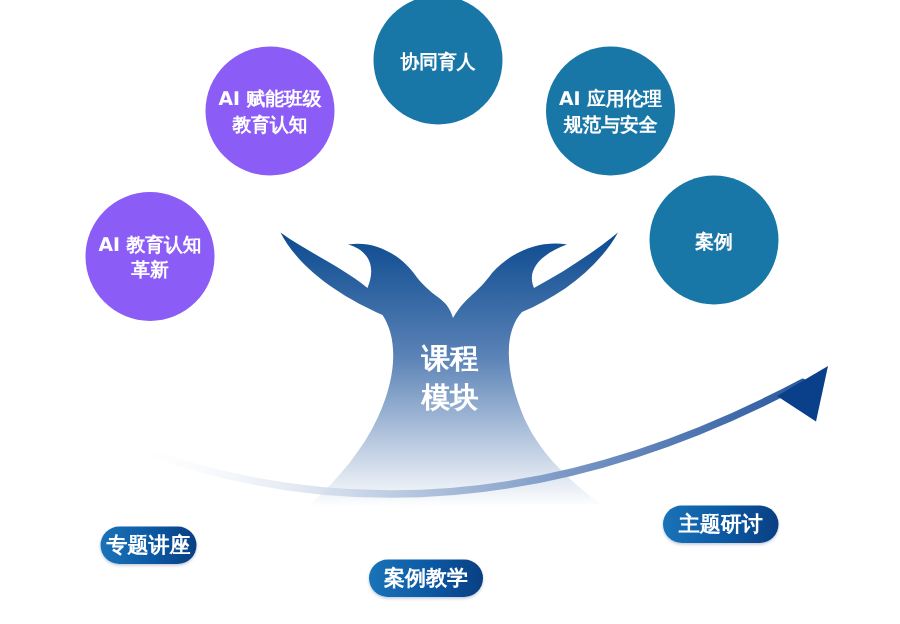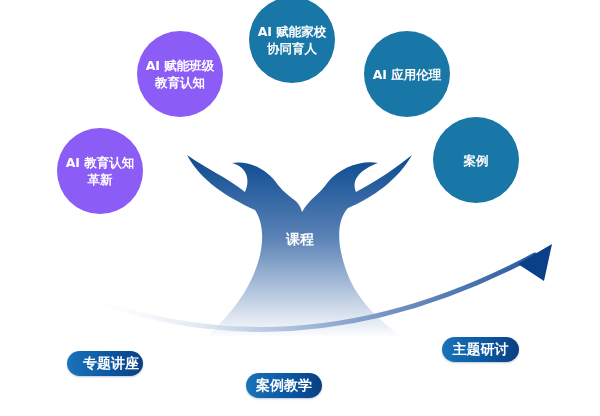--- a/index.html
+++ b/index.html
@@ -9,21 +9,21 @@
   .circle { position:absolute; width:86px; height:86px; border-radius:50%;
             display:flex; flex-direction:column; align-items:center; justify-content:center;
             color:#ffffff; font-size:12.5px; line-height:17px; font-weight:bold; text-align:center; }
   .circle.dark { background:#8b5cf6; }
   .circle.teal { background:#1977a7; }
   .pill { position:absolute; height:25px; border-radius:13px;
           background:linear-gradient(90deg,#1a73b8 0%,#0b58a3 55%,#0a3f82 100%);
           color:#ffffff; font-size:14px; font-weight:bold; display:flex; align-items:center;
           justify-content:center; box-shadow:0 1px 2px rgba(0,40,100,0.25); }
   .core-label { position:absolute; left:268px; top:226px; width:64px; text-align:center;
-                color:#ffffff; font-size:14px; line-height:26px; font-weight:bold; }
+                color:#ffffff; font-size:19px; line-height:26px; font-weight:bold; }
 </style>
 </head>
 <body>
 
 <svg class="canvas" viewBox="0 0 600 416" width="600" height="416">
   <defs>
     <linearGradient id="treeGrad" x1="0" y1="0" x2="0" y2="1">
       <stop offset="0" stop-color="#0b4a90"></stop>
       <stop offset="0.45" stop-color="#5a82b6"></stop>
       <stop offset="1" stop-color="#ffffff"></stop>
@@ -53,36 +53,37 @@
     C 225 320, 242 300, 252 278
     C 265 250, 265 225, 255 210
     C 228 198, 200 180, 187 155 Z" fill="url(#treeGrad)"></path>
 
   <path d="M 80 295 Q 300 380 535 255" fill="none" stroke="url(#arcGrad)" stroke-width="5" stroke-linecap="round"></path>
   <polygon points="552,244 544,281 518,264" fill="#0a3f8a"></polygon>
 </svg>
 
 <div class="core-label">
   <div>课程</div>
+  <div>模块</div>
 </div>
 
 <div class="circle dark" style="left:57px;top:128px;">
   <div>AI 教育认知</div>
   <div>革新</div>
 </div>
 <div class="circle dark" style="left:137px;top:31px;">
   <div>AI 赋能班级</div>
   <div>教育认知</div>
 </div>
 <div class="circle teal" style="left:249px;top:-3px;">
-  <div>AI 赋能家校</div>
   <div>协同育人</div>
 </div>
 <div class="circle teal" style="left:364px;top:31px;">
   <div>AI 应用伦理</div>
+  <div>规范与安全</div>
 </div>
 <div class="circle teal" style="left:433px;top:117px;">
   <div>案例</div>
 </div>
 
-<div class="pill" style="left:67px;top:351px;width:64px;padding-left:12px;">专题讲座</div>
+<div class="pill" style="left:67px;top:351px;width:64px;">专题讲座</div>
 <div class="pill" style="left:246px;top:373px;width:76px;text-align:center;">案例教学</div>
 <div class="pill" style="left:442px;top:337px;width:77px;">主题研讨</div>
 
 </body></html>

